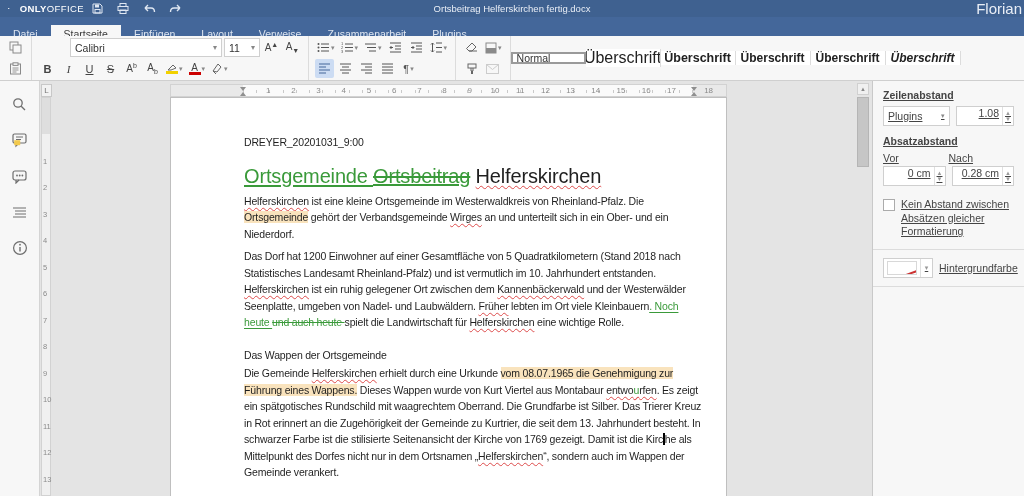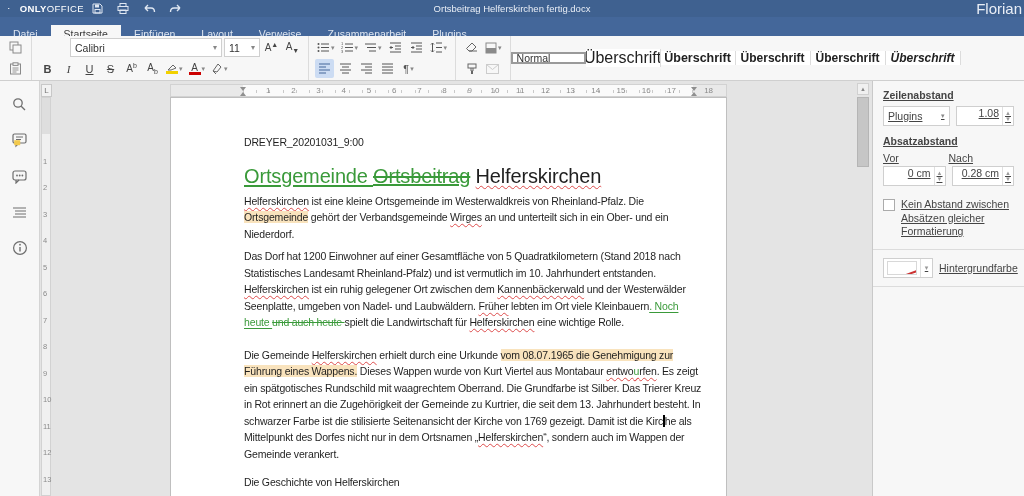--- a/index.html
+++ b/index.html
@@ -462,20 +462,21 @@
       <span class="vnum" style="top: 323.5px;">11</span>
       <span class="vnum" style="top: 350px;">12</span>
       <span class="vnum" style="top: 376.5px;">13</span>
     </div>
 
   <div class="page" id="doc-page">
       <p class="blk blk-meta"><span class="r-plain">DREYER_20201031_9:00</span></p>
       <p class="blk blk-heading"><span class="r-ins">Ortsgemeinde </span><span class="r-del">Ortsbeitrag</span><span class="r-plain"> </span><span class="r-spell">Helferskirchen</span></p>
       <p class="blk blk-para1"><span class="r-spell">Helferskirchen</span><span class="r-plain"> ist eine kleine Ortsgemeinde im Westerwaldkreis von Rheinland-Pfalz. Die </span><span class="r-hl">Ortsgemeinde</span><span class="r-plain"> gehört der Verbandsgemeinde </span><span class="r-spell">Wirges</span><span class="r-plain"> an und unterteilt sich in ein Ober- und ein Niederdorf.</span></p>
       <p class="blk blk-para2"><span class="r-plain">Das Dorf hat 1200 Einwohner auf einer Gesamtfläche von 5 Quadratkilometern (Stand 2018 nach Statistisches Landesamt Rheinland-Pfalz) und ist vermutlich im 10. Jahrhundert entstanden. </span><span class="r-spell">Helferskirchen</span><span class="r-plain"> ist ein ruhig gelegener Ort zwischen dem </span><span class="r-spell">Kannenbäckerwald</span><span class="r-plain"> und der Westerwälder Seenplatte, umgeben von Nadel- und Laubwäldern. </span><span class="r-spell">Früher</span><span class="r-plain"> lebten im Ort viele Kleinbauern</span><span class="r-ins">. Noch heute </span><span class="r-del">und auch heute </span><span class="r-plain">spielt die Landwirtschaft für </span><span class="r-spell">Helferskirchen</span><span class="r-plain"> eine wichtige Rolle.</span></p>
+      <p class="blk blk-subhead1"><span class="r-plain">Das Wappen der Ortsgemeinde</span></p>
       <p class="blk blk-para3"><span class="r-plain">Die Gemeinde </span><span class="r-spell">Helferskirchen</span><span class="r-plain"> erhielt durch eine Urkunde </span><span class="r-hl">vom 08.07.1965 die Genehmigung zur Führung eines Wappens.</span><span class="r-plain"> Dieses Wappen wurde von Kurt Viertel aus Montabaur </span><span class="r-spell">entwo</span><span class="r-ins-spell">u</span><span class="r-spell">rfen</span><span class="r-plain">. Es zeigt ein spätgotisches Rundschild mit waagrechtem Oberrand. Die Grundfarbe ist Silber. Das Trierer Kreuz in Rot erinnert an die Zugehörigkeit der Gemeinde zu Kurtrier, die seit dem 13. Jahrhundert besteht. In schwarzer Farbe ist die stilisierte Seitenansicht der Kirche von 1769 gezeigt. Damit ist die Kirc</span><span class="caret-bar"></span><span class="r-plain">he als Mittelpunkt des Dorfes nicht nur in dem Ortsnamen „</span><span class="r-spell">Helferskirchen</span><span class="r-plain">“, sondern auch im Wappen der Gemeinde verankert.</span></p>
       <p class="blk blk-subhead2"><span class="r-plain">Die Geschichte von Helferskirchen</span></p>
     </div>
 
   <div class="vscroll">
     <div class="sc-up">▲</div>
     <div class="sc-thumb"></div>
   </div>
 </div>
 

